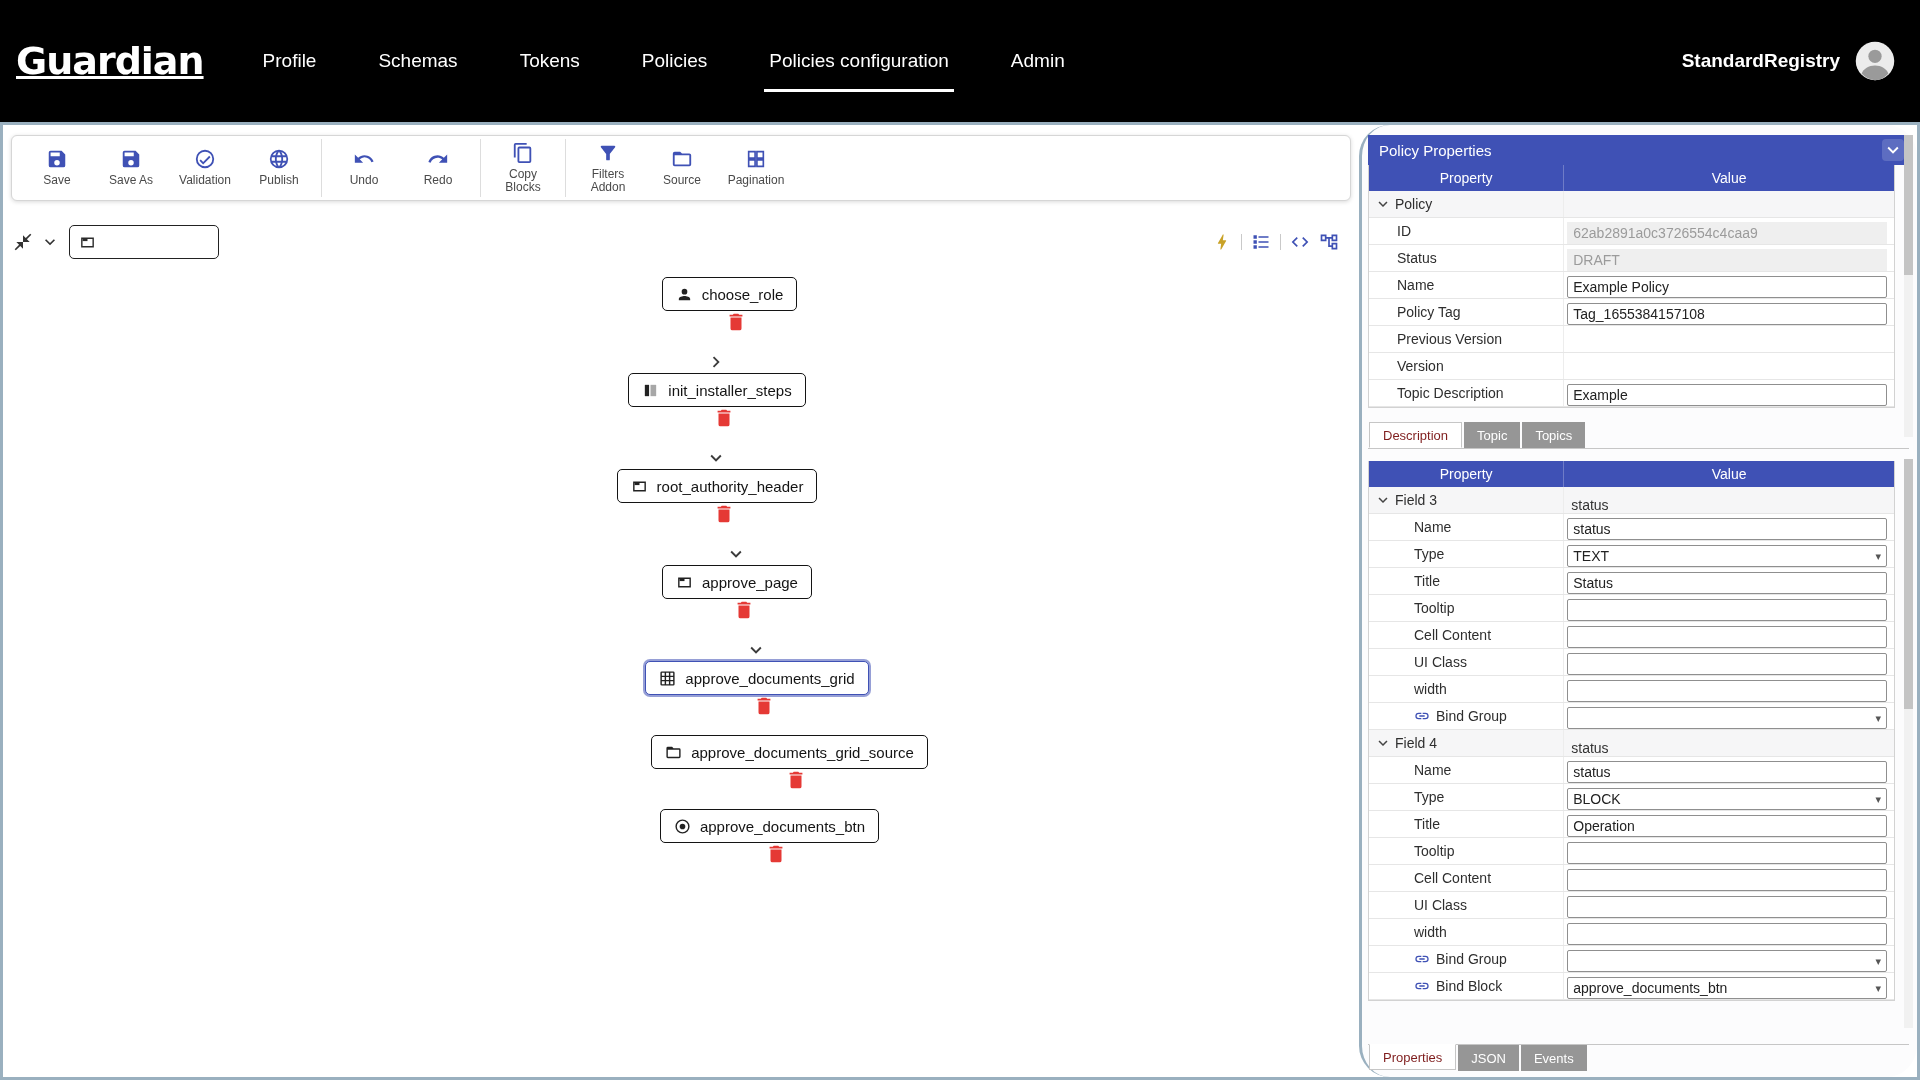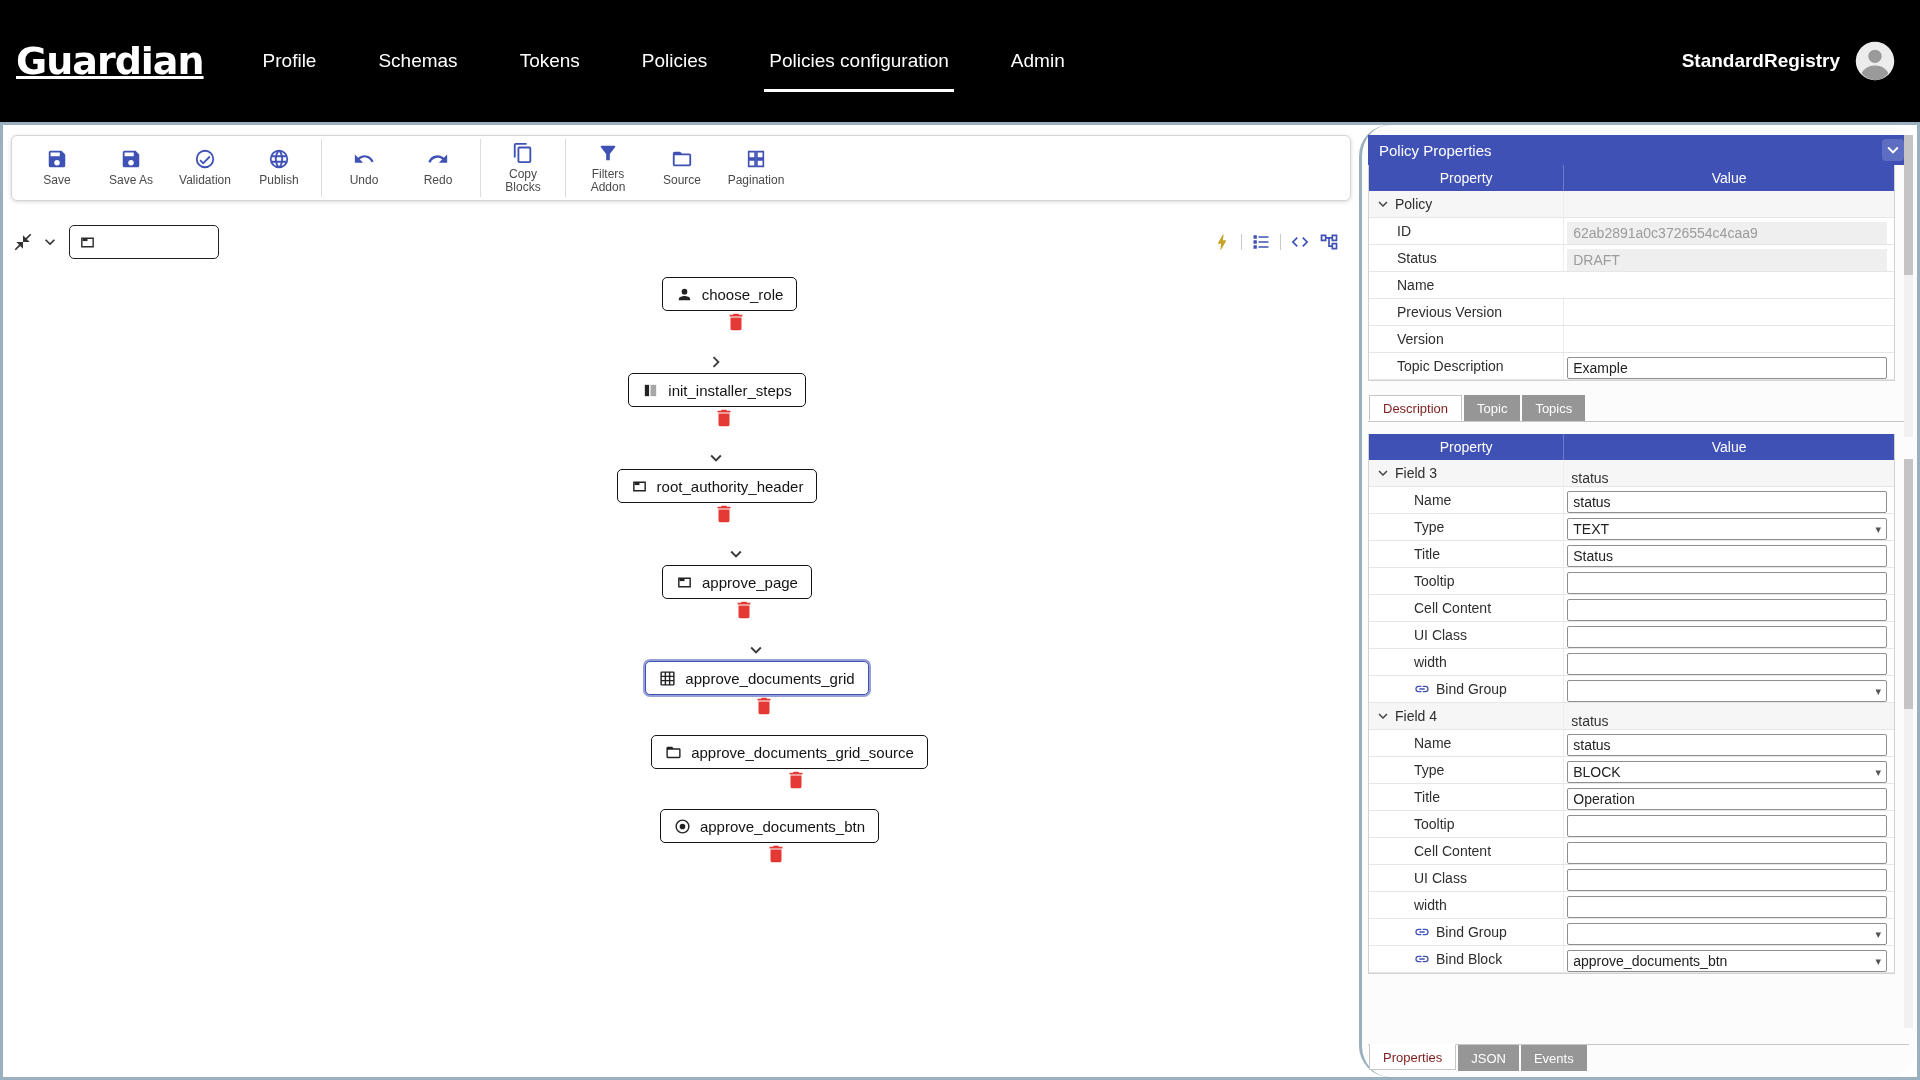--- a/index.html
+++ b/index.html
@@ -371,20 +371,31 @@
             <span>Status</span>
           </div>
           <div class="c2">
             <div class="ro-box">DRAFT</div>
           </div>
         </div>
         <div class="prow">
           <div class="c1" style="padding-left: 28px;">
             <span>Name</span>
           </div>
+          <div class="c2">
+            <input class="val-input" value="Example Policy" style="">
+          </div>
+        </div>
+        <div class="prow">
+          <div class="c1" style="padding-left: 28px;">
+            <span>Policy Tag</span>
+          </div>
+          <div class="c2">
+            <input class="val-input" value="Tag_1655384157108" style="">
+          </div>
         </div>
         <div class="prow">
           <div class="c1" style="padding-left: 28px;">
             <span>Previous Version</span>
           </div>
           <div class="c2"></div>
         </div>
         <div class="prow">
           <div class="c1" style="padding-left: 28px;">
             <span>Version</span>

